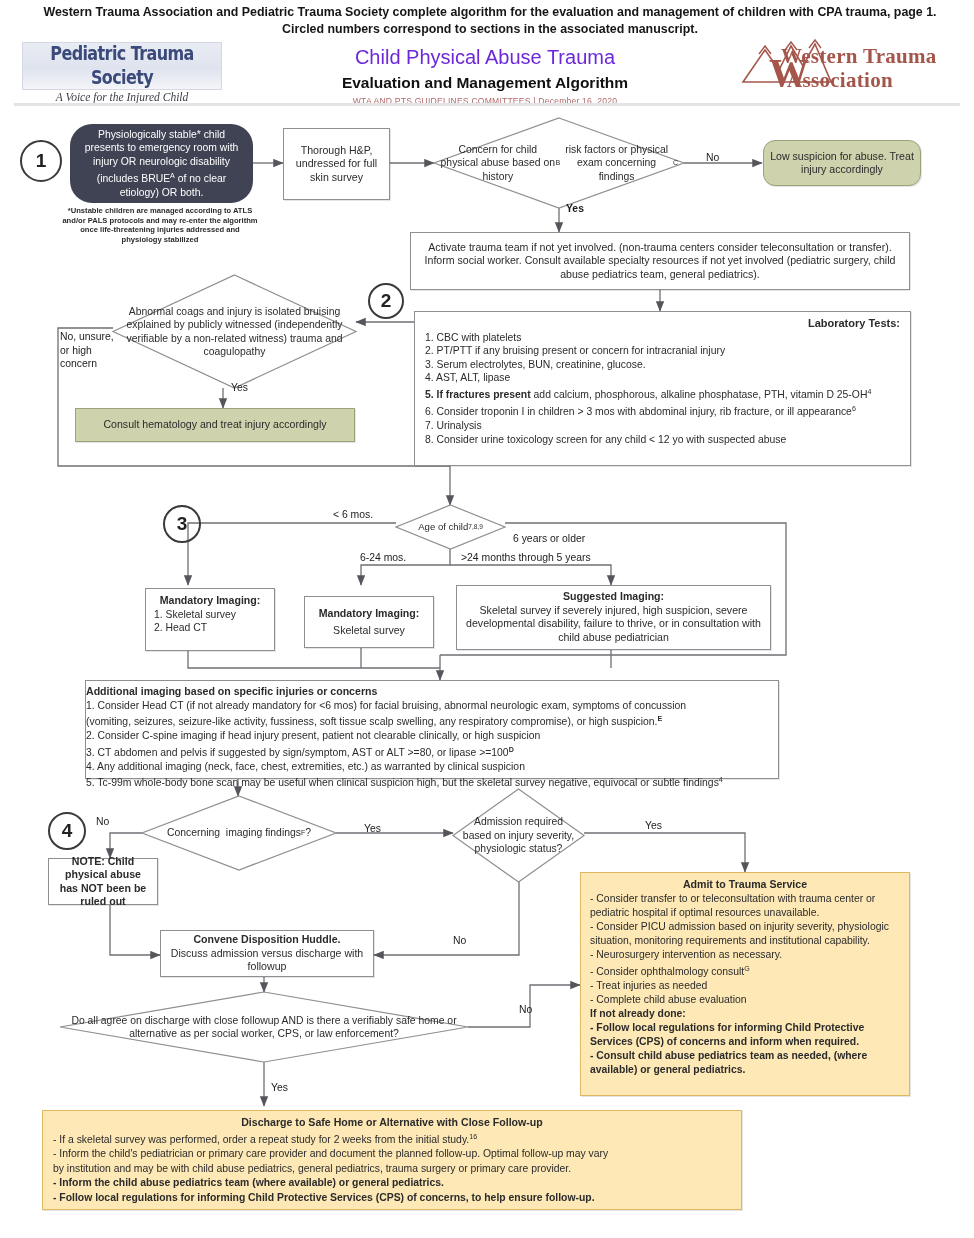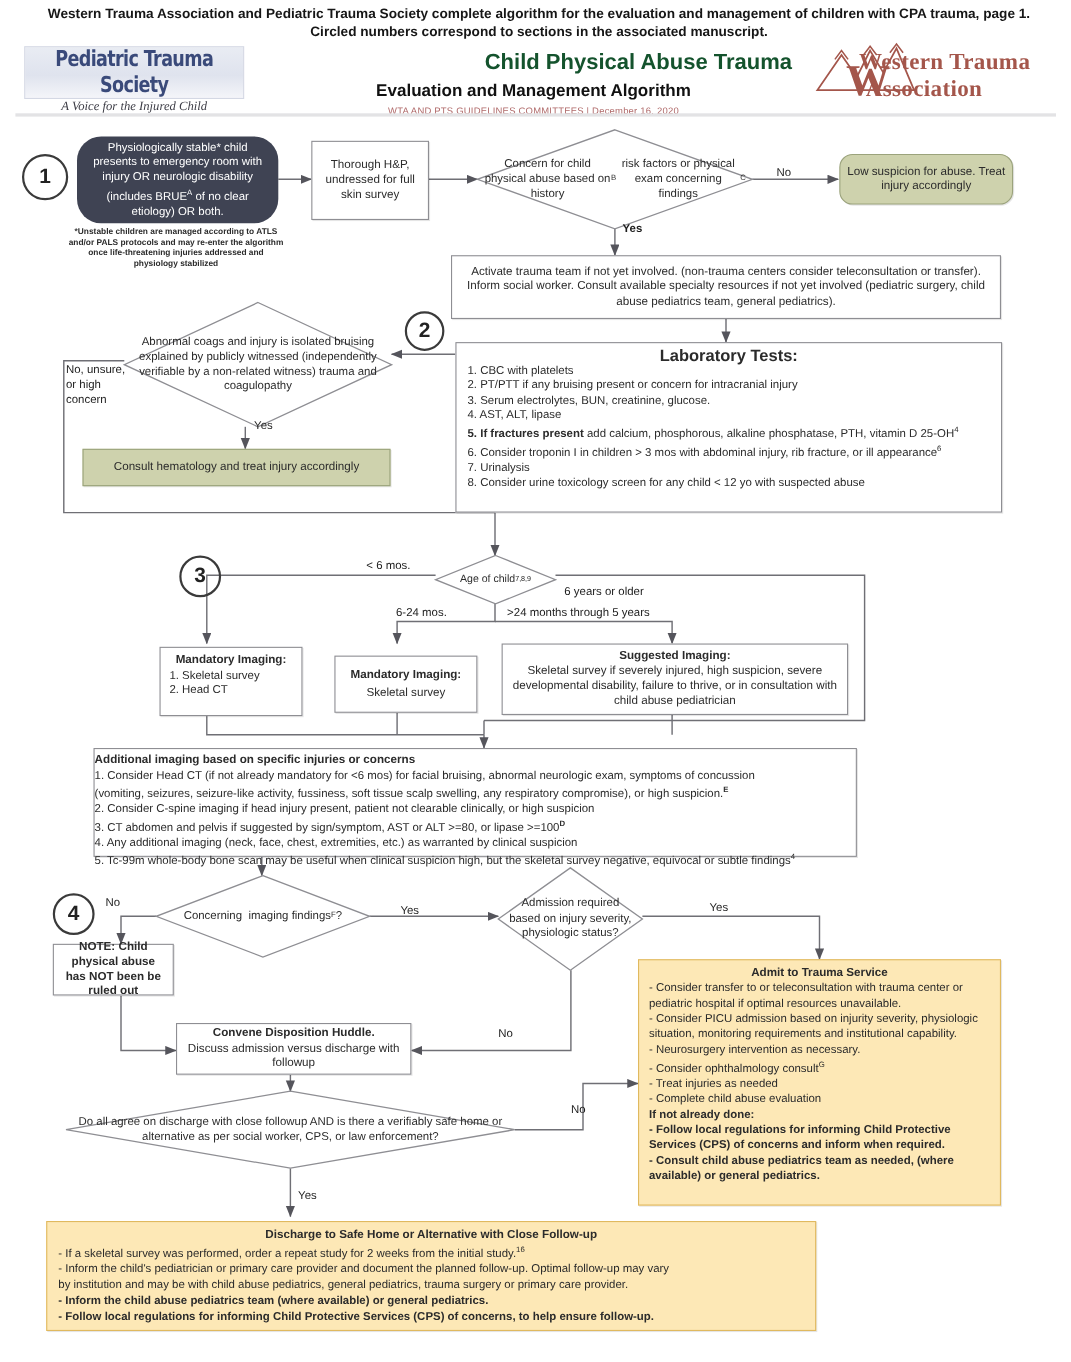--- a/index.html
+++ b/index.html
@@ -6,21 +6,21 @@
   body{width:974px;height:1238px;position:relative;font-family:"Liberation Sans",sans-serif;color:#2b2b2b;overflow:hidden;}
   #canvas{position:relative;width:974px;height:1238px;}
   .abs{position:absolute;box-sizing:border-box;}
   .ctr{display:flex;align-items:center;justify-content:center;text-align:center;}
 
   
   .caption{top:4px;left:40px;width:900px;font-size:12.4px;font-weight:bold;line-height:17px;text-align:center;color:#161616;}
   .logo-pts{top:42px;left:22px;width:200px;height:48px;background:linear-gradient(180deg,#e9ecf3 0%,#dfe3ee 55%,#f4f5f9 100%);border:1px solid #d4d8e4;}
   .logo-pts .l1{font-family:"DejaVu Sans",sans-serif;font-weight:bold;font-size:16px;color:#3a4a7a;letter-spacing:-0.6px;text-align:center;margin-top:3px;transform:scaleY(1.25);}
   .logo-pts .l2{font-family:"Liberation Serif",serif;font-style:italic;font-size:11.5px;color:#3d3d46;text-align:center;margin-top:7px;}
-  .title-main{top:46px;left:250px;width:470px;text-align:right;font-size:20px;font-weight:bold;color:#14532d;}
+  .title-main{top:46px;left:250px;width:470px;text-align:center;font-size:20px;font-weight:normal;color:#6d28d9;}
   .title-sub{top:74px;left:250px;width:470px;text-align:center;font-size:15.5px;font-weight:bold;color:#111;}
   .title-cmte{top:96px;left:250px;width:470px;text-align:center;font-size:8.6px;color:#b06a6a;letter-spacing:.2px;}
   .logo-wta{top:36px;left:735px;width:215px;height:60px;}
   .wta-txt1{position:absolute;left:46px;top:8px;font-family:"Liberation Serif",serif;font-size:21px;font-weight:bold;color:#a4564b;letter-spacing:.3px;}
   .wta-txt2{position:absolute;left:52px;top:32px;font-family:"Liberation Serif",serif;font-size:21px;font-weight:bold;color:#a4564b;letter-spacing:.3px;}
   .hrule{top:103px;left:14px;width:946px;height:3px;background:#e3e3e5;}
 
   
   .box{border:1px solid #8e8e93;background:#fff;font-size:10.6px;line-height:13.5px;padding:4px 6px;box-shadow:1px 1px 0 rgba(0,0,0,.10);}
   .box-olive{background:#ced2ad;border:1px solid #9ba37c;}
@@ -167,21 +167,21 @@
     <div class="dia-lbl">Abnormal coags and injury is isolated bruising explained by publicly witnessed (independently verifiable by a non-related witness) trauma and coagulopathy</div>
   </div>
   <div class="abs lbl" style="left:60px;top:330px;width:62px;line-height:13.5px;">No, unsure, or high concern</div>
   <div class="abs lbl" style="left:231px;top:382px;">Yes</div>
 
   <div class="abs box box-olive ctr" style="left:75px;top:408px;width:280px;height:34px;">
     <span>Consult hematology and treat injury accordingly</span>
   </div>
 
   <div class="abs box" style="left:414px;top:311px;width:497px;height:155px;padding:5px 10px;">
-    <div class="hd" style="text-align:center;font-size:15px;">Laboratory Tests:</div>
+    <div class="hd" style="text-align:right;font-size:11px;">Laboratory Tests:</div>
     <div class="lst">
       <div>1. CBC with platelets</div>
       <div>2. PT/PTT if any bruising present or concern for intracranial injury</div>
       <div>3. Serum electrolytes, BUN, creatinine, glucose.</div>
       <div>4. AST, ALT, lipase</div>
       <div><b>5. If fractures present</b> add calcium, phosphorous, alkaline phosphatase, PTH, vitamin D 25-OH<sup>4</sup></div>
       <div>6. Consider troponin I in children &gt; 3 mos with abdominal injury, rib fracture, or ill appearance<sup>6</sup></div>
       <div>7. Urinalysis</div>
       <div>8. Consider urine toxicology screen for any child &lt; 12 yo with suspected abuse</div>
     </div>

